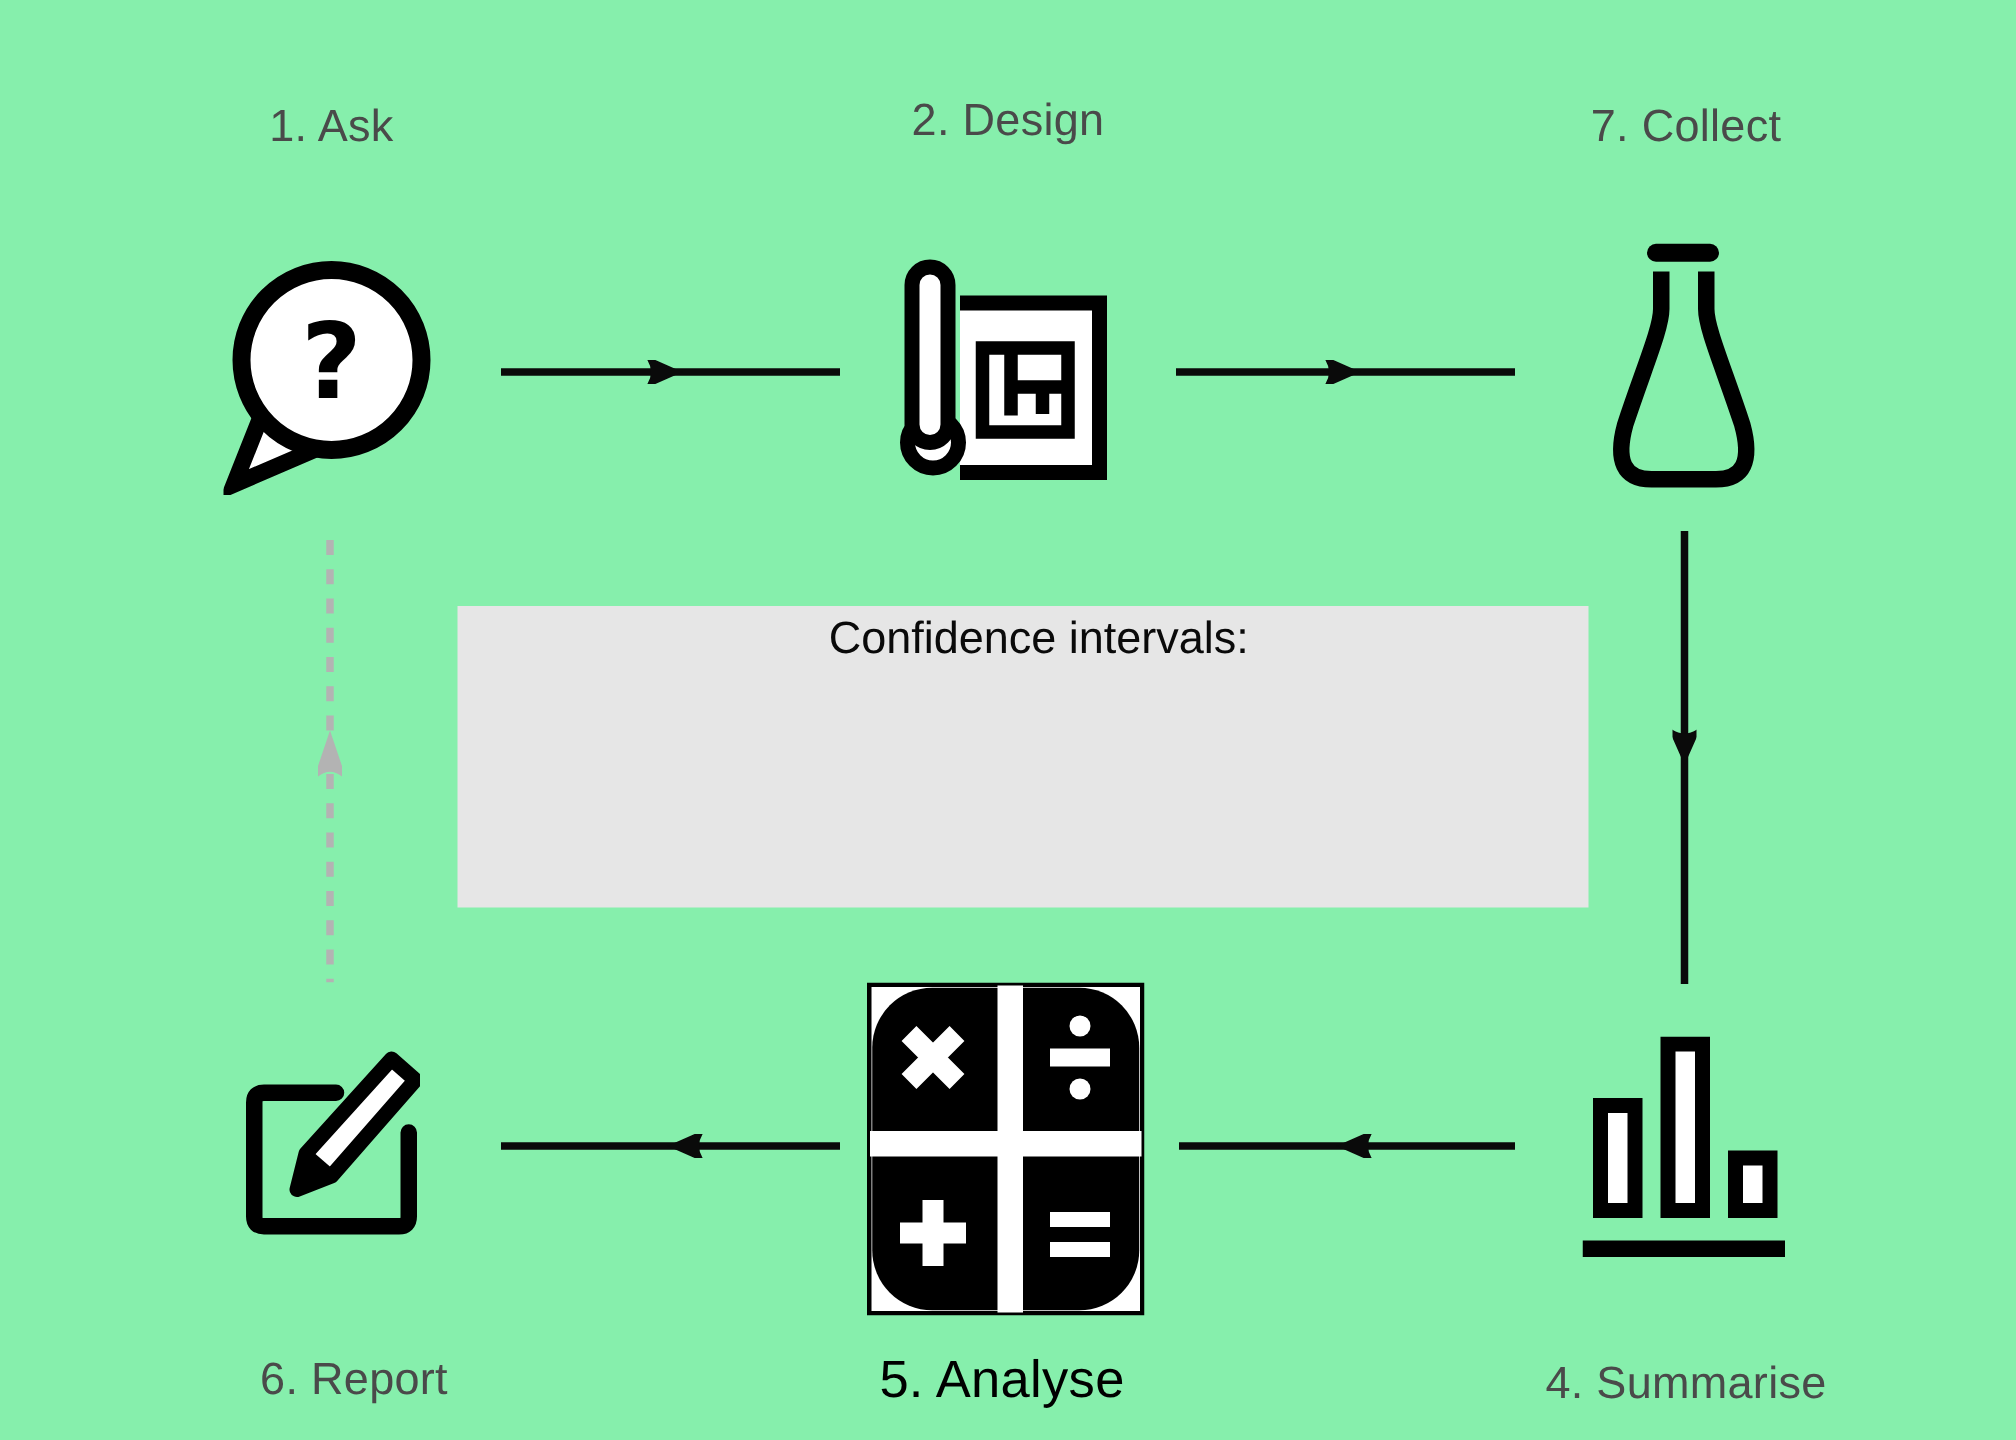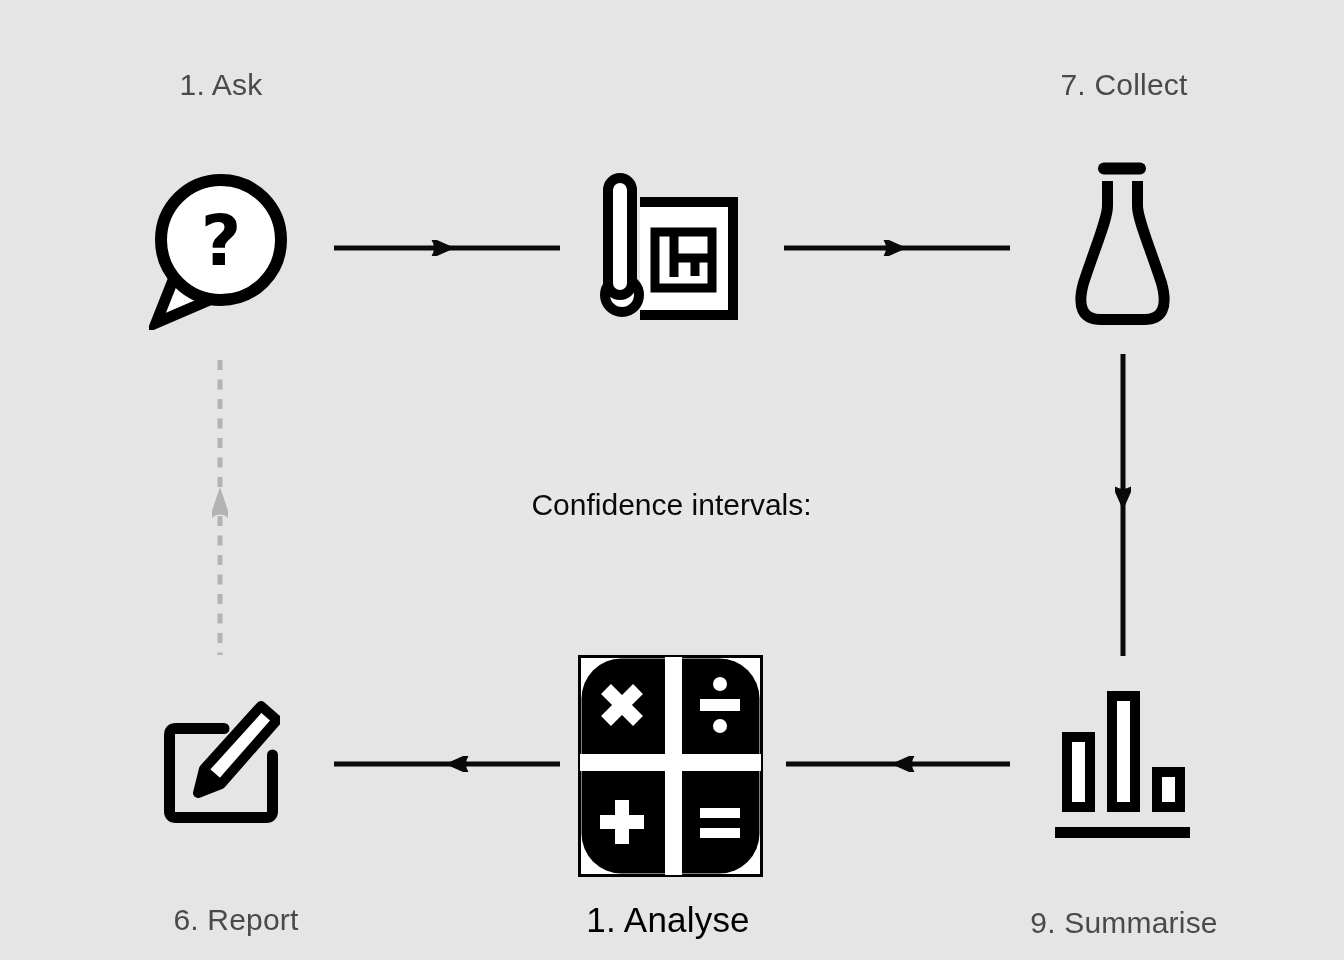--- a/index.html
+++ b/index.html
@@ -1,42 +1,43 @@
 <!DOCTYPE html>
 <html><head>
 <meta charset="utf-8">
 <style>
   html,body{margin:0;padding:0;background:#fff;}
   .canvas{
-    position:relative;width:1344px;height:960px;background:#e5e5e5;
+    position:relative;width:1344px;height:960px;background:#86efac;
     font-family:"Liberation Sans",sans-serif;overflow:hidden;
   }
   .step-label{
     position:absolute;width:300px;text-align:center;
     font-size:30px;color:#4a4a4a;letter-spacing:.2px;white-space:nowrap;
   }
   .step-label.emphasis{font-size:35px;color:#000000;}
   .icon{position:absolute;}
   .note-box{
     position:absolute;left:305px;top:404px;width:733px;height:201px;
     background:#e6e6e6;display:flex;flex-direction:column;
-    align-items:center;justify-content:center;cursor:default;
+    align-items:center;cursor:default;padding-left:21px;
   }
   .note-line{font-size:30px;line-height:44px;color:#0a0a0a;text-align:center;}
   .arrow{position:absolute;}
 </style>
 </head>
 <body>
 
 <div class="canvas">
 
   <div class="step-label" style="left:71px;top:68px">1. Ask</div>
+  <div class="step-label" style="left:522px;top:64px">2. Design</div>
   <div class="step-label" style="left:974px;top:68px">7. Collect</div>
-  <div class="step-label" style="left:974px;top:906px">9. Summarise</div>
-  <div class="step-label emphasis" style="left:518px;top:900px">1. Analyse</div>
+  <div class="step-label" style="left:974px;top:906px">4. Summarise</div>
+  <div class="step-label emphasis" style="left:518px;top:900px">5. Analyse</div>
   <div class="step-label" style="left:86px;top:903px">6. Report</div>
 
   <svg class="icon" style="left:149px;top:170px" width="145" height="160" viewBox="0 0 145 160">
     <path d="M28 100 L7 153 L72 125 Z" fill="#ffffff" stroke="#000000" stroke-width="11" stroke-linejoin="miter"></path>
     <circle cx="72" cy="70" r="60" fill="#ffffff" stroke="#000000" stroke-width="12"></circle>
     <text x="72" y="95" text-anchor="middle" font-family="DejaVu Sans, sans-serif" font-weight="bold" font-size="70" fill="#000000">?</text>
   </svg>
 
   <svg class="icon" style="left:598px;top:172px" width="150" height="158" viewBox="0 0 150 158">
     <path d="M42 30 H135 V143 H42" fill="#ffffff" stroke="#000000" stroke-width="10"></path>

